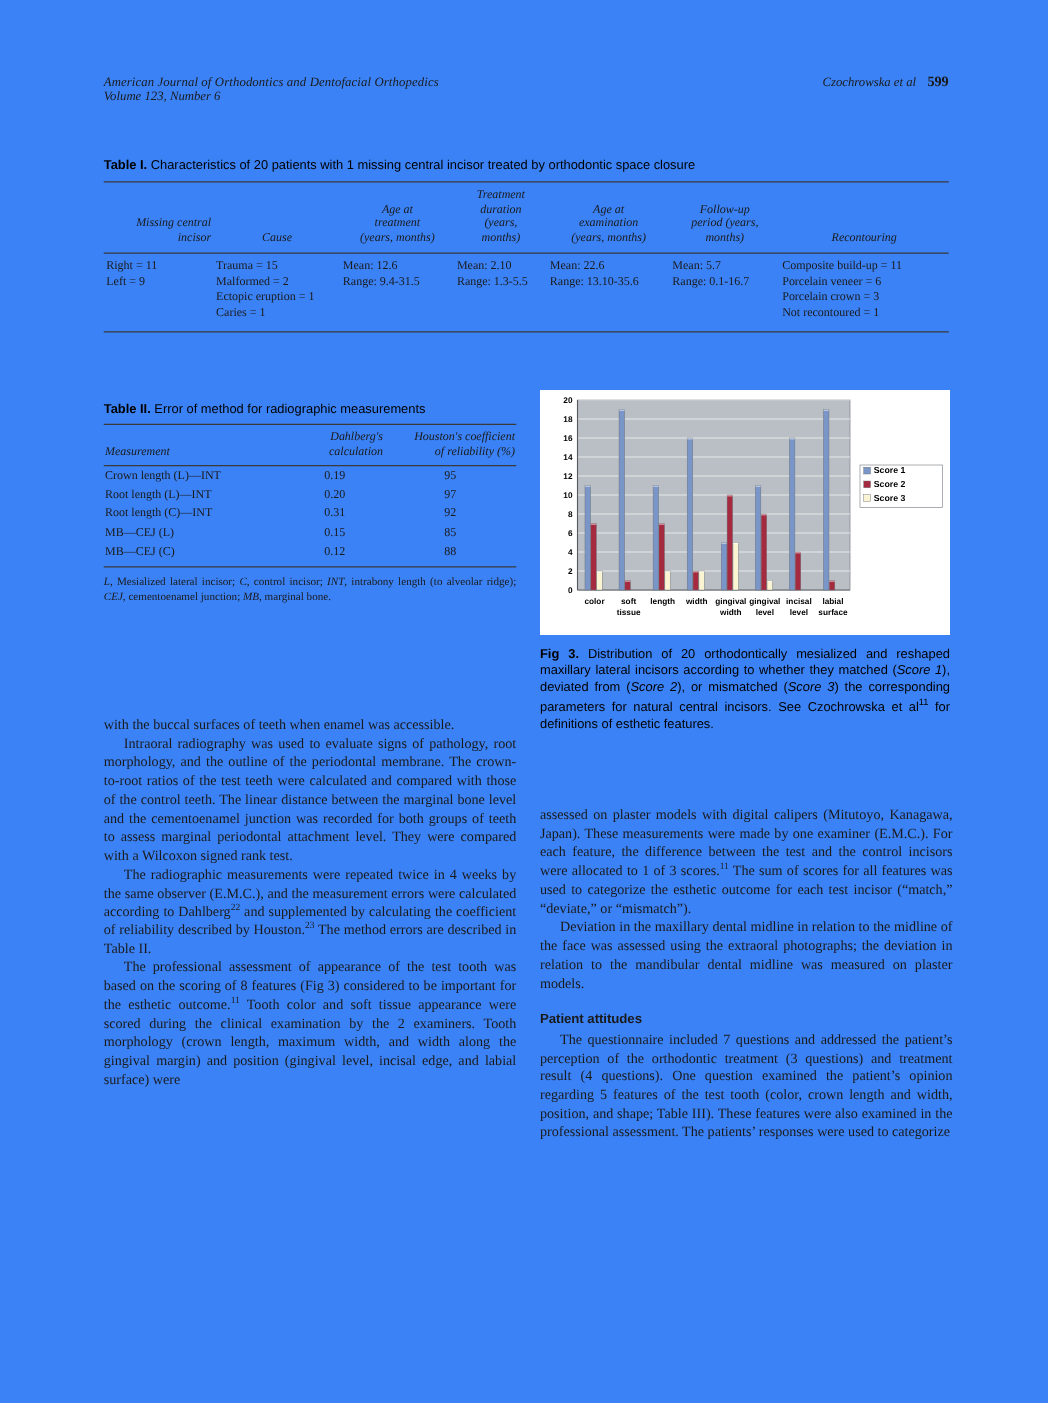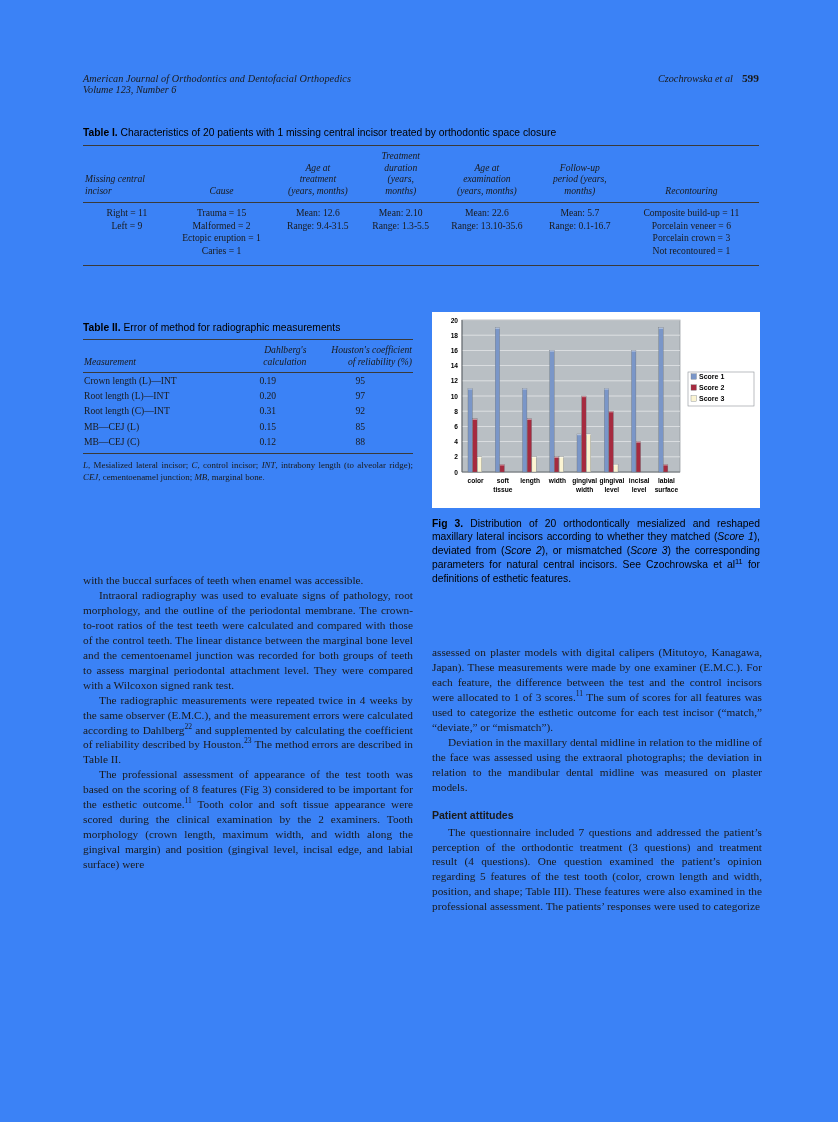--- a/index.html
+++ b/index.html
@@ -38,21 +38,20 @@
   }
   .runhead-left {
     font-style: italic;
     font-size: 10.2px;
     letter-spacing: .1px;
   }
   .runhead-right {
     font-style: italic;
     font-size: 10.2px;
     white-space: nowrap;
-    margin-top: 12px;
   }
   .runhead-right .pageno {
     font-style: normal;
     font-weight: bold;
     font-size: 11.4px;
     margin-left: 9px;
   }
   .runhead-line2 {
     font-style: italic;
     font-size: 10.2px;
@@ -92,32 +91,32 @@
   }
   table.t1 th {
     font-style: italic;
     font-weight: normal;
     vertical-align: bottom;
     padding: 4px 2px 5px 2px;
     text-align: center;
     line-height: 1.22;
   }
   table.t1 th.lead {
-    text-align: left;
+    text-align: right;
   }
   table.t1 th.tail {
     text-align: center;
   }
   table.t1 td {
     vertical-align: top;
     padding: 4px 2px 4px 2px;
     line-height: 1.33;
     white-space: nowrap;
   }
-  table.t1 td.c { text-align: center; }
+  table.t1 td.c { text-align: left; }
   .t1spacer { height: 3px; }
 
   #table2 {
     position: absolute;
     left: 83px;
     top: 322px;
     width: 330px;
   }
   #table2 .rule-top { border-top: 1.6px solid #3a3a3a; margin-top: 6px; }
   #table2 .rule-mid { border-top: 1.1px solid #3a3a3a; }

